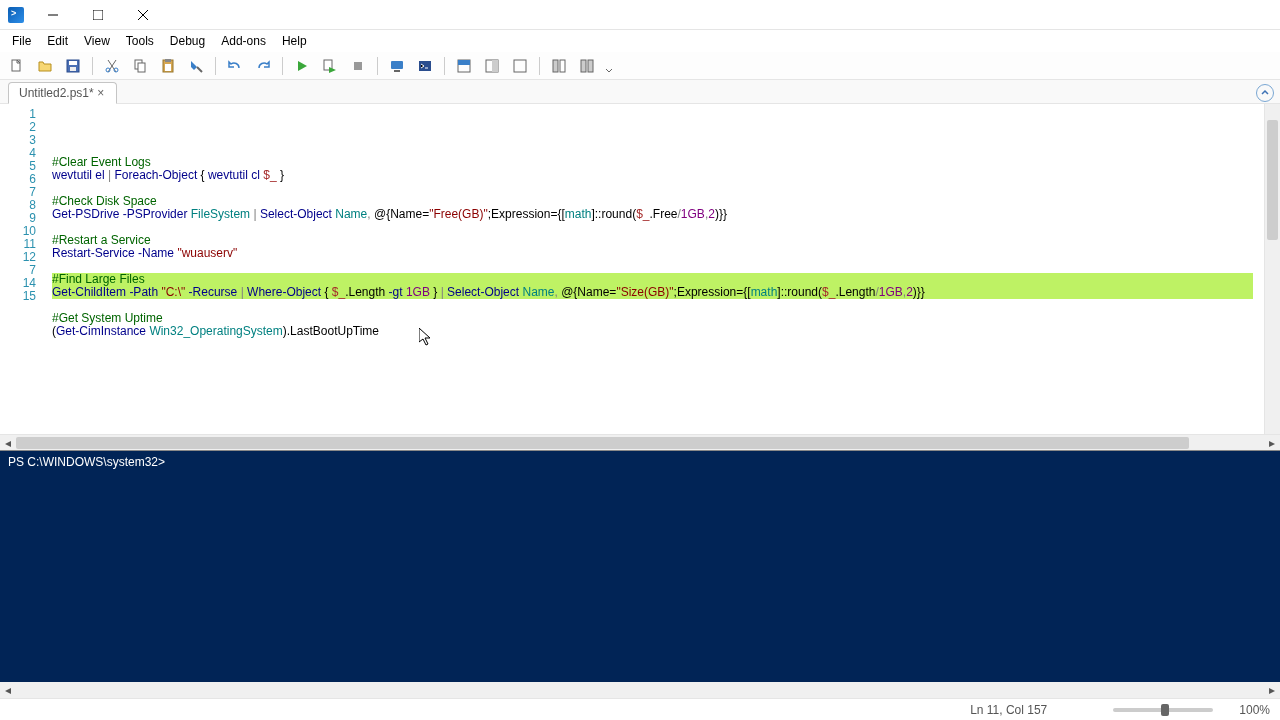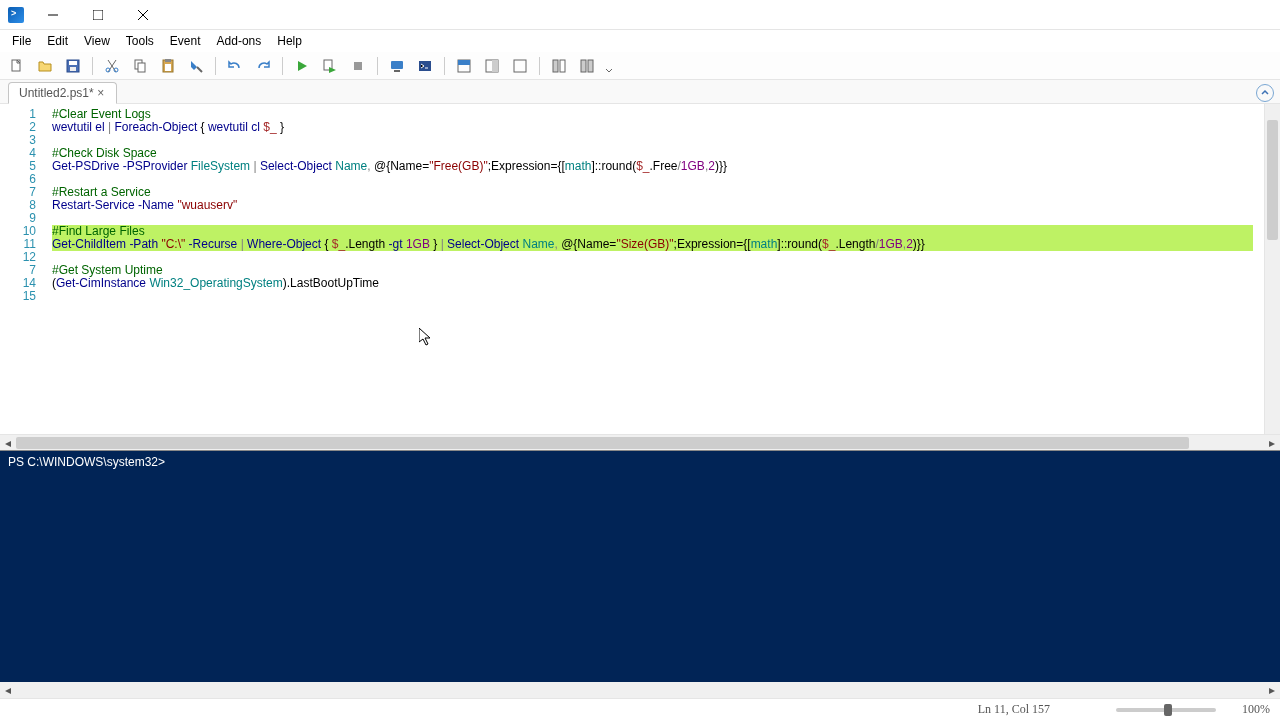--- a/index.html
+++ b/index.html
@@ -26,21 +26,21 @@
 
 
 .tabstrip { height: 24px; background: #f9f9f9; display: flex; align-items: flex-end; padding: 0 0 0 8px; border-bottom: 1px solid #e5e5e5; position: relative; }
 .tab { height: 22px; padding: 0 8px 0 10px; background: #fff; border: 1px solid #c5c5c5; border-bottom: 1px solid #fff; border-radius: 4px 4px 0 0; display: flex; align-items: center; gap: 0; font-size: 11px; color: #555; position: relative; top: 1px; }
 .tab .close-x { width: 14px; height: 14px; display: flex; align-items: center; justify-content: center; color: #666; font-size: 12px; cursor: pointer; border-radius: 2px; }
 .caret-btn { position: absolute; right: 6px; top: 4px; width: 18px; height: 18px; border: 1px solid #7aa7d3; border-radius: 50%; display: flex; align-items: center; justify-content: center; cursor: pointer; color: #3d72b5; }
 
 
 .editor { flex: 1 1 auto; display: flex; background: #fff; position: relative; overflow: hidden; }
 .gutter { width: 44px; background: #fff; text-align: right; padding: 4px 8px 0 0; color: #2b91af; font-family: Consolas, monospace; font-size: 12px; line-height: 13px; user-select: none; }
-.code { flex: 1; padding: 4px 11px 0 8px; font-family: Consolas, monospace; font-size: 12px; line-height: 13px; white-space: pre; position: relative; }
+.code { flex: 1; padding: 4px 11px 0 8px; font-family: Consolas, monospace; font-size: 12px; line-height: 13px; white-space: pre; position: relative; margin-top: 48px; }
 .code .line { height: 13px; }
 .sel { background: #bef264; }
 .c-cmt { color: #006400; }
 .c-cmd { color: #00008b; }
 .c-par { color: #00008b; }
 .c-str { color: #8b0000; }
 .c-type { color: #008080; }
 .c-op { color: #808080; }
 .c-var { color: #a52a2a; }
 .c-num { color: #800080; }
@@ -58,21 +58,21 @@
 
 .console { height: 232px; background: #012456; color: #eee; font-family: Consolas, monospace; font-size: 12px; padding: 4px 8px; border-top: 1px solid #888; overflow: hidden; }
 .console .prompt { color: #fff; }
 
 .console-hscroll { height: 16px; background: #f0f0f0; display: flex; align-items: center; }
 .console-hscroll .arrow { width: 16px; height: 16px; display: flex; align-items: center; justify-content: center; color: #555; }
 
 
 .statusbar { height: 22px; background: #fff; border-top: 1px solid #e5e5e5; display: flex; align-items: center; padding: 0 10px; font-size: 11px; color: #555; }
 .statusbar .spacer { flex: 1; }
-.statusbar .cell { margin-left: 18px; font-family: Liberation Serif, serif; }
+.statusbar .cell { margin-left: 18px; }
 .zoom-slider { width: 100px; height: 4px; background: #ccc; margin: 0 8px; position: relative; border-radius: 2px; }
 .zoom-slider::after { content: ""; position: absolute; left: 48px; top: -4px; width: 8px; height: 12px; background: #666; border-radius: 2px; }
 
 .cursor-img { position: absolute; left: 419px; top: 224px; pointer-events: none; }
 </style>
 </head>
 <body>
 
 <div class="titlebar">
   <div class="icon"></div>
@@ -93,21 +93,21 @@
         </svg>
       </div>
   </div>
 </div>
 
 <div class="menubar">
   <span>File</span>
   <span>Edit</span>
   <span>View</span>
   <span>Tools</span>
-  <span>Event</span>
+  <span>Debug</span>
   <span>Add-ons</span>
   <span>Help</span>
 </div>
 
 <div class="toolbar">
   <div class="tb-btn">
       <svg viewBox="0 0 16 16">
         <rect x="3" y="2" width="8" height="11" fill="#fff" stroke="#666"></rect>
         <path d="M8 2 L11 5 L8 5 Z" fill="#eee" stroke="#666"></path>
       </svg>

